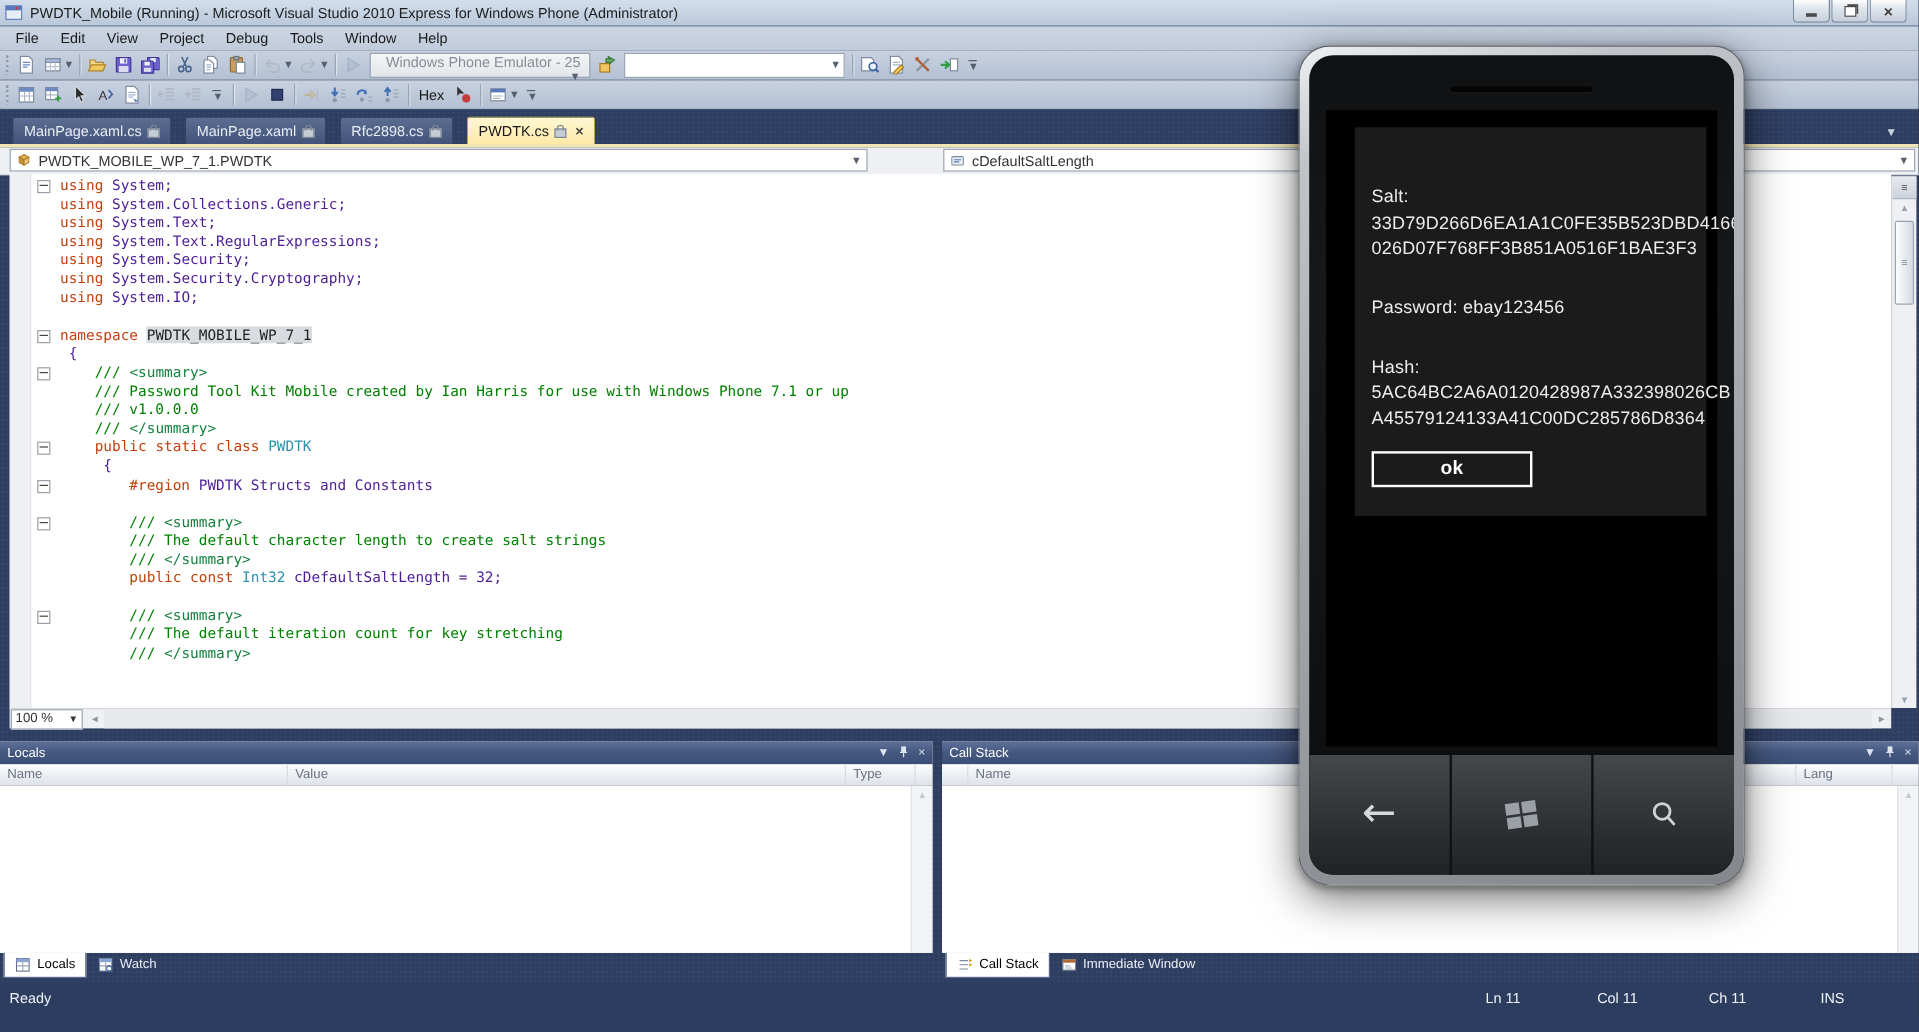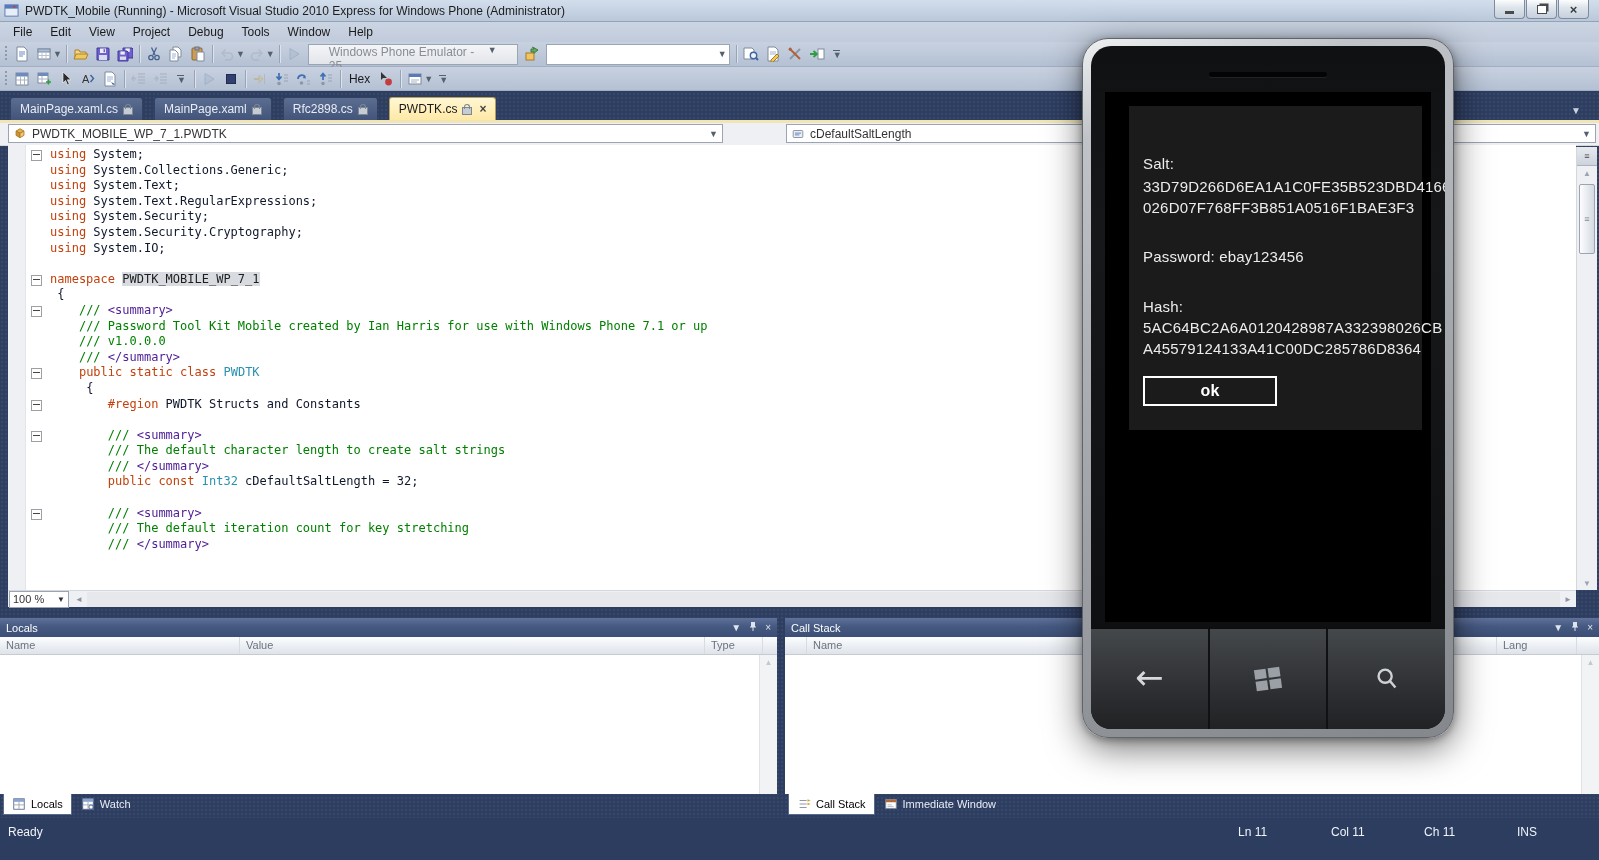--- a/index.html
+++ b/index.html
@@ -29,21 +29,21 @@
   .tb{left:0;top:42px;width:1599px;height:25px;background:linear-gradient(#c8d1e0,#b4c1d4);
     border-bottom:1px solid #a3afc0;display:flex;align-items:center;box-sizing:border-box;padding-left:2px;}
   .tb2{top:67px;height:24px;}
   .grip{width:5px;height:16px;margin:0 2px;background-image:repeating-linear-gradient(#8e9aab 0 2px,transparent 2px 4px);background-size:2px 100%;background-repeat:no-repeat;background-position:1px 0;}
   .tsep{width:1px;height:18px;background:#98a4b6;margin:0 3px;box-shadow:1px 0 0 #dce3ec;}
   .tbi{width:22px;height:21px;display:inline-flex;align-items:center;justify-content:center;border-radius:2px;}
   .tbi svg{width:16px;height:16px;}
   .dis{opacity:.45;filter:grayscale(.4);}
   .dd{font-size:9px;color:#55606e;margin:0 1px 0 -2px;}
   .tcombo{height:19px;width:168px;margin:0 3px;border:1px solid #9aa4b2;background:linear-gradient(#f4f5f7,#e2e5ea);
-    display:flex;align-items:flex-start;justify-content:space-between;padding:0 20px;color:#878d96;}
+    display:flex;align-items:flex-end;justify-content:space-between;padding:0 7px;color:#878d96;flex-direction:column;}
   .scombo{height:19px;width:176px;margin:0 3px;border:1px solid #9aa4b2;background:#fff;
     display:flex;align-items:center;justify-content:space-between;padding:0 2px 0 4px;}
   .sinput{border:none;outline:none;flex:1;height:15px;font-size:12px;background:transparent;}
   .tarrow,.tarrow2{font-size:9px;color:#55606e;}
   .tbtext{padding:2px 5px;color:#1a1a1a;}
   .ovf{font-size:9px;color:#55606e;padding:0 3px;display:inline-flex;flex-direction:column;line-height:5px;margin:0 2px;}
   .ovf i{display:block;width:7px;height:1px;background:#55606e;margin-bottom:2px;}
   
   .tabstrip{left:0;top:91px;width:1599px;height:29px;display:flex;align-items:flex-end;padding-left:10px;box-sizing:border-box;}
   .tab{height:22px;display:inline-flex;align-items:center;gap:5px;padding:0 9px;margin-right:11px;
@@ -63,22 +63,22 @@
   .combo .carr{position:absolute;right:4px;font-size:9px;color:#55606e;}
   
   .codearea{left:8px;top:145px;width:1568px;height:445px;background:#fff;overflow:hidden;
     font-family:"DejaVu Sans Mono","Liberation Mono",monospace;font-size:12px;line-height:15.6px;color:#1e1e1e;}
   .bpmargin{position:absolute;left:0;top:0;bottom:0;width:17px;background:#eef0f3;border-right:1px solid #e3e5e9;}
   .codelines{position:absolute;left:0;top:2px;right:0;}
   .cl{position:relative;height:15.6px;padding-left:42px;box-sizing:border-box;}
   .codeseg{white-space:pre;}
   .foldbox{position:absolute;left:23px;top:3px;width:9px;height:9px;border:1px solid #9aa0a8;background:#fff;}
   .foldbox::before{content:"";position:absolute;left:1px;right:1px;top:3px;height:1px;background:#444;}
-  .c-k{color:#c2410c}.c-t{color:#2b91af}.c-c{color:#008000}.c-g{color:#4c1d95}
-  .c-p{color:#0f172a}.c-h{background:#d8dce0;}
+  .c-k{color:#c2410c}.c-t{color:#2b91af}.c-c{color:#008000}.c-g{color:#15803d}
+  .c-p{color:#4c1d95}.c-h{background:#d8dce0;}
   
   .hscroll{left:8px;top:590px;width:1568px;height:17px;background:#eef0f3;border-top:1px solid #d4d7dc;
     display:flex;align-items:center;box-sizing:border-box;}
   .zoomcombo{width:52px;height:15px;border:1px solid #9aa4b2;background:#fff;margin:0 2px 0 1px;
     display:flex;align-items:center;justify-content:space-between;padding:0 3px;font-size:11px;color:#333;}
   .sarr{font-size:8px;color:#8b94a1;padding:0 4px;}
   .htrack{flex:1;height:15px;background:#e6e8ec;}
   .vscroll{left:1576px;top:147px;width:21px;height:443px;background:#eef0f3;border-left:1px solid #d4d7dc;box-sizing:border-box;}
   .vsplit{height:18px;background:linear-gradient(#e7eaef,#cdd3dd);border-bottom:1px solid #aab3c0;
     display:flex;align-items:center;justify-content:center;font-size:9px;color:#444;}

